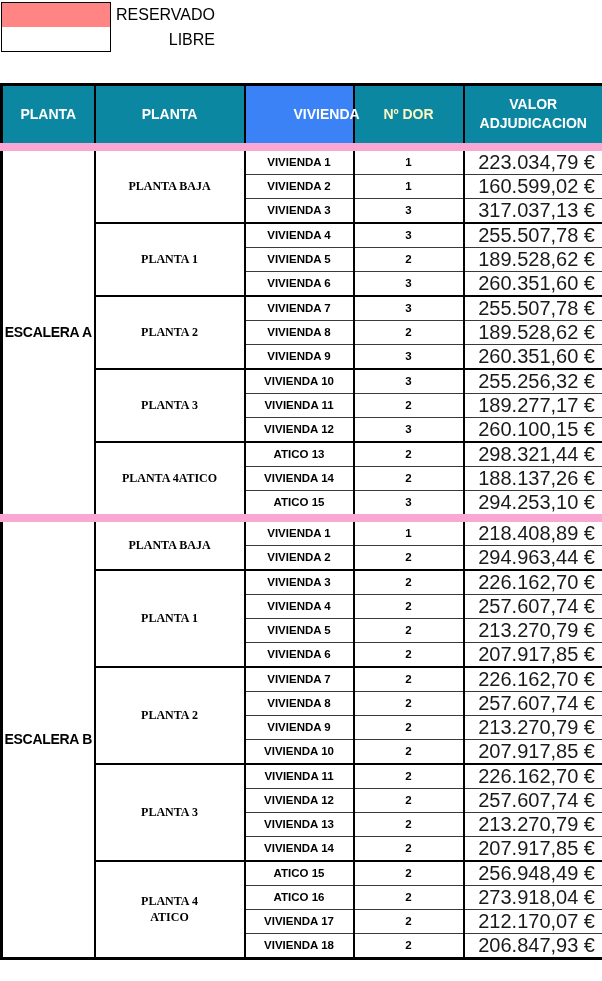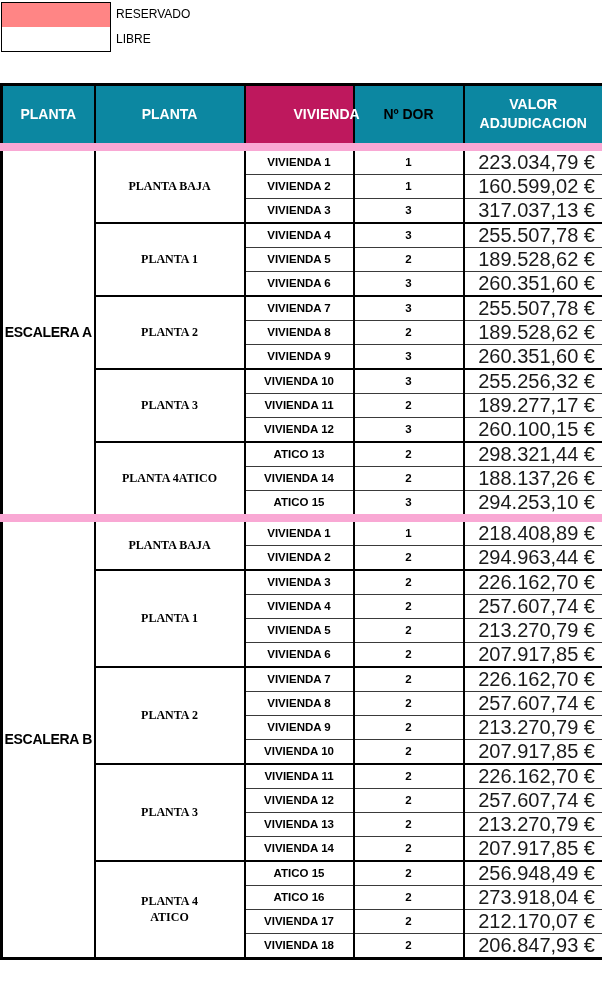--- a/index.html
+++ b/index.html
@@ -26,21 +26,21 @@
   .swatch { flex: 1 1 50%; }
   .swatch-reserved { background: #FF8585; }
   .swatch-free { background: #ffffff; }
   .legend-labels {
     display: flex; flex-direction: column;
     justify-content: space-between;
     padding-left: 5px;
   }
   .legend-label {
     height: 25px; line-height: 25px;
-    font-size: 12px; white-space: nowrap;
+    font-size: 16px; white-space: nowrap; text-align: right;
   }
 
   
   table.price-table {
     position: absolute; top: 83px; left: 0;
     width: 602px;
     border-collapse: collapse;
     table-layout: fixed;
     border: 3px solid #000;
   }
@@ -118,22 +118,22 @@
       <col style="width:93px">
       <col style="width:150px">
       <col style="width:109px">
       <col style="width:110px">
       <col style="width:140px">
     </colgroup>
     <thead>
       <tr>
         <th style="background: rgb(12, 135, 161); color: rgb(255, 255, 255);">PLANTA</th>
         <th style="background: rgb(12, 135, 161); color: rgb(255, 255, 255);">PLANTA</th>
-        <th style="background: #be185d; color: rgb(255, 255, 255); padding-left: 48px;">VIVIENDA</th>
-        <th style="background: rgb(12, 135, 161); color: #000000;">Nº DOR</th>
+        <th style="background: #3b82f6; color: rgb(255, 255, 255); padding-left: 48px;">VIVIENDA</th>
+        <th style="background: rgb(12, 135, 161); color: #fef9c3;">Nº DOR</th>
         <th style="background: rgb(12, 135, 161); color: rgb(255, 255, 255);">VALOR ADJUDICACION</th>
       </tr>
     </thead>
     <tbody>
         <tr class="section-start">
           <td class="escalera-cell" rowspan="15">ESCALERA A</td>
           <td class="planta-cell" rowspan="3">PLANTA BAJA</td>
           <td class="vivienda-cell">VIVIENDA 1</td>
           <td class="dor-cell">1</td>
           <td class="valor-cell">223.034,79 €</td>

